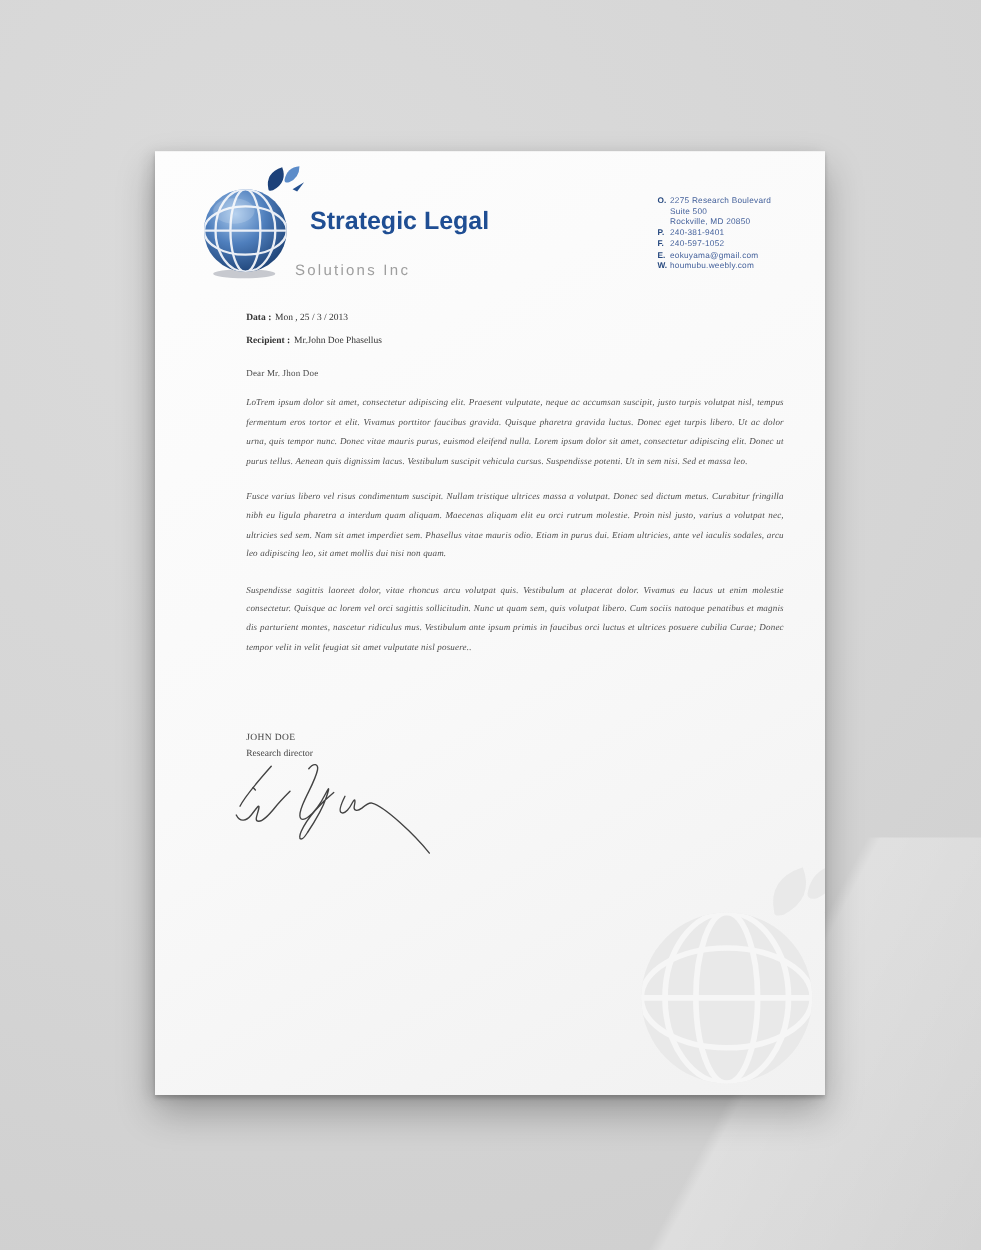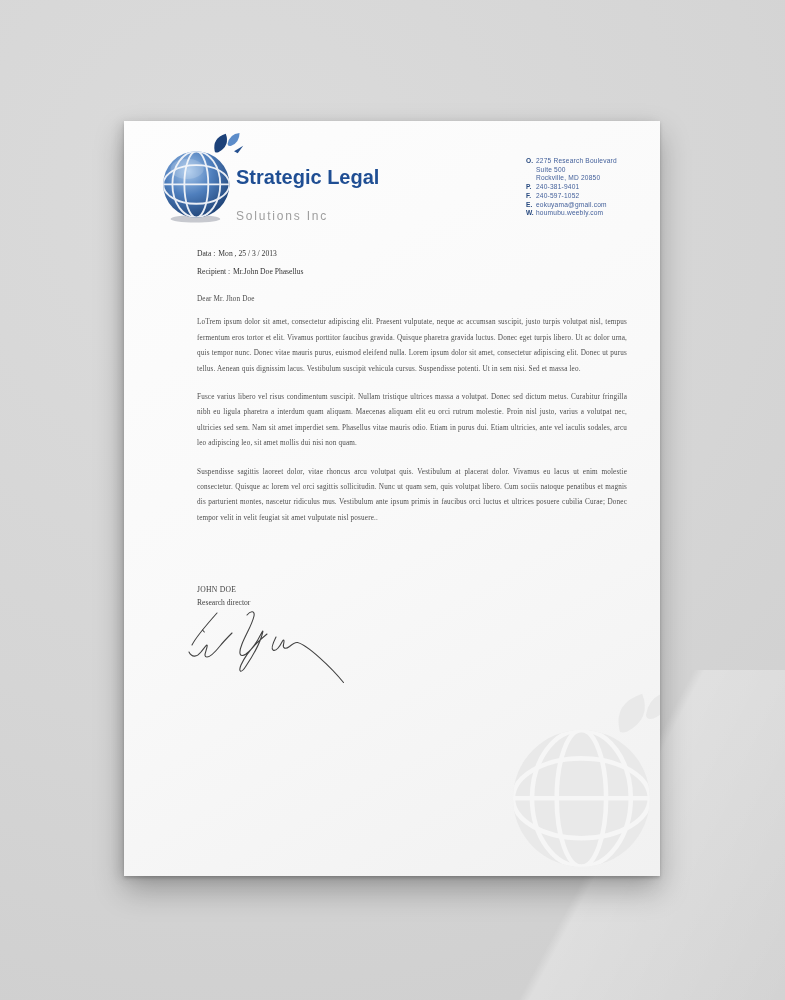--- a/index.html
+++ b/index.html
@@ -21,37 +21,37 @@
   }
   .paper{
     position:absolute; left:124px; top:121px; width:536px; height:755px;
     background:linear-gradient(150deg,#fdfdfd 0%, #f9f9f9 50%, #f1f1f1 100%);
     box-shadow:-4px 2px 10px rgba(0,0,0,0.10), 0 2px 3px rgba(0,0,0,0.18), 0 14px 28px rgba(0,0,0,0.28);
     overflow:hidden;
   }
   
   .logo-globe{ position:absolute; left:30px; top:11px; width:92px; height:92px; }
   .brand{ position:absolute; left:112px; top:45px; }
-  .brand-name{ font-size:20px; font-weight:bold; color:#1f4e93; line-height:22px; }
+  .brand-name{ font-size:20px; font-weight:bold; color:#1f4e93; line-height:22px;margin-left:12px; }
   .brand-sub{ font-size:12px; color:#9e9e9e; letter-spacing:1.8px; margin-top:21px; }
   .contact{ position:absolute; left:402px; top:36px; width:130px; font-size:6.6px; line-height:8.7px; color:#44619b; }
   .c-row{ display:flex; }
   .c-label{ width:10px; font-weight:bold; color:#27497f; flex:0 0 10px; }
   .c-val{ letter-spacing:0.2px; }
   
   .letter-meta{ position:absolute; left:73px; top:128px; font-family:"Liberation Serif", serif; font-size:7.6px; color:#333; }
   .letter-meta .row{ margin-bottom:8.5px; }
-  .lbl{ font-weight:normal; margin-right:3px; }
+  .lbl{ font-weight:bold; margin-right:3px; }
   .letter-body{
     position:absolute; left:73px; top:171px; width:430px;
     font-family:"Liberation Serif", serif; font-size:7.2px; line-height:15.4px;
     color:#4d4d4d; letter-spacing:0.15px;
   }
   .salutation{ margin-bottom:8px;font-family:Liberation Serif, serif; }
-  .para{ text-align:justify; margin-bottom:13px; }
+  .para{ text-align:justify; margin-bottom:13px;font-style:italic; }
   .signer{ position:absolute; left:73px; top:427px; font-family:"Liberation Serif", serif; font-size:7.6px; color:#3f3f3f; line-height:13px; }
   .signer-name{ letter-spacing:0.3px;margin-top:35px; }
   .signature-svg{ position:absolute; left:60px; top:487px; width:165px; height:95px; }
   .watermark-svg{ position:absolute; left:370px; top:569px; width:190px; height:190px; }
 </style>
 </head>
 <body>
 
 <div class="stage">
   <div class="light-sweep"></div>

